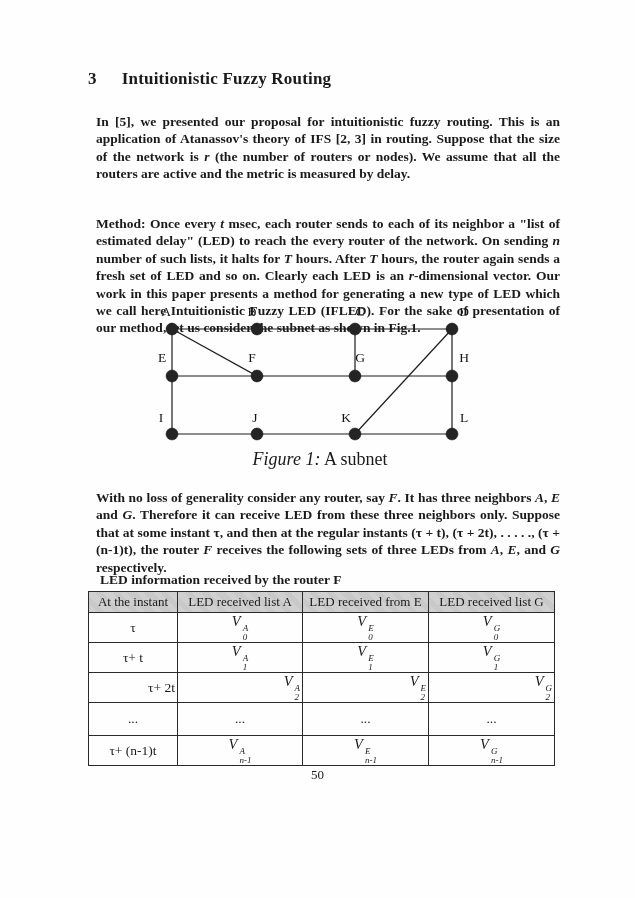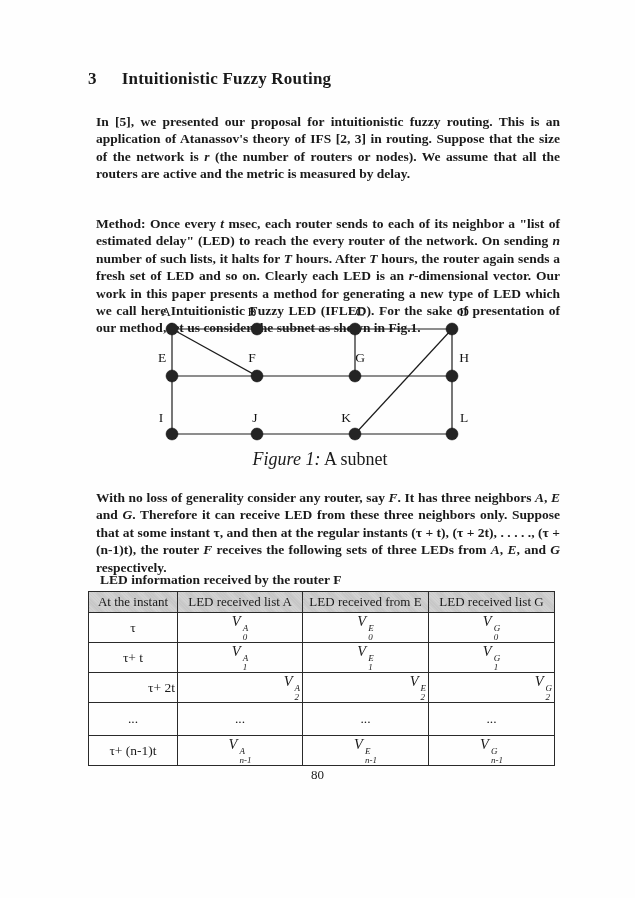--- a/index.html
+++ b/index.html
@@ -223,15 +223,15 @@
               </span></td>
             <td><span class="vbase">V</span><span class="vstack">
                 <span>G</span>
                 <span>n-1</span>
               </span></td>
           </tr>
         </tbody>
     </table>
   </div>
 
-  <div class="pageno">80</div>
+  <div class="pageno">50</div>
 
 </div>
 
 </body></html>

